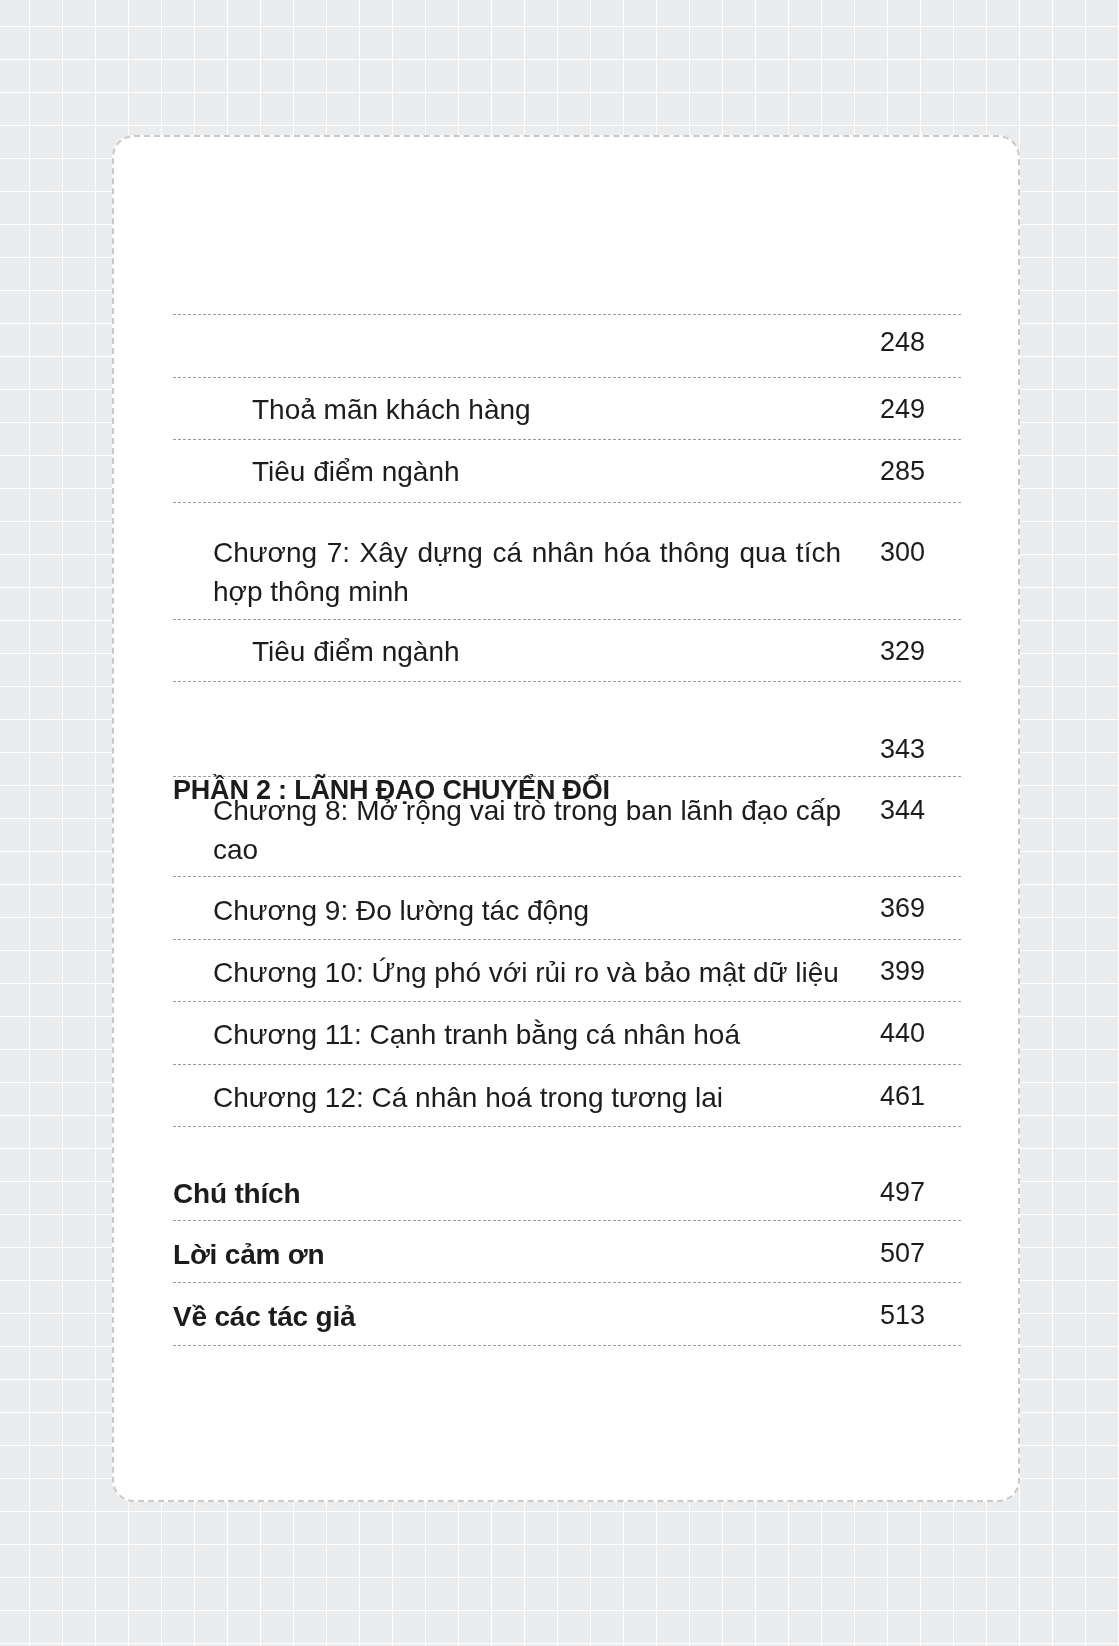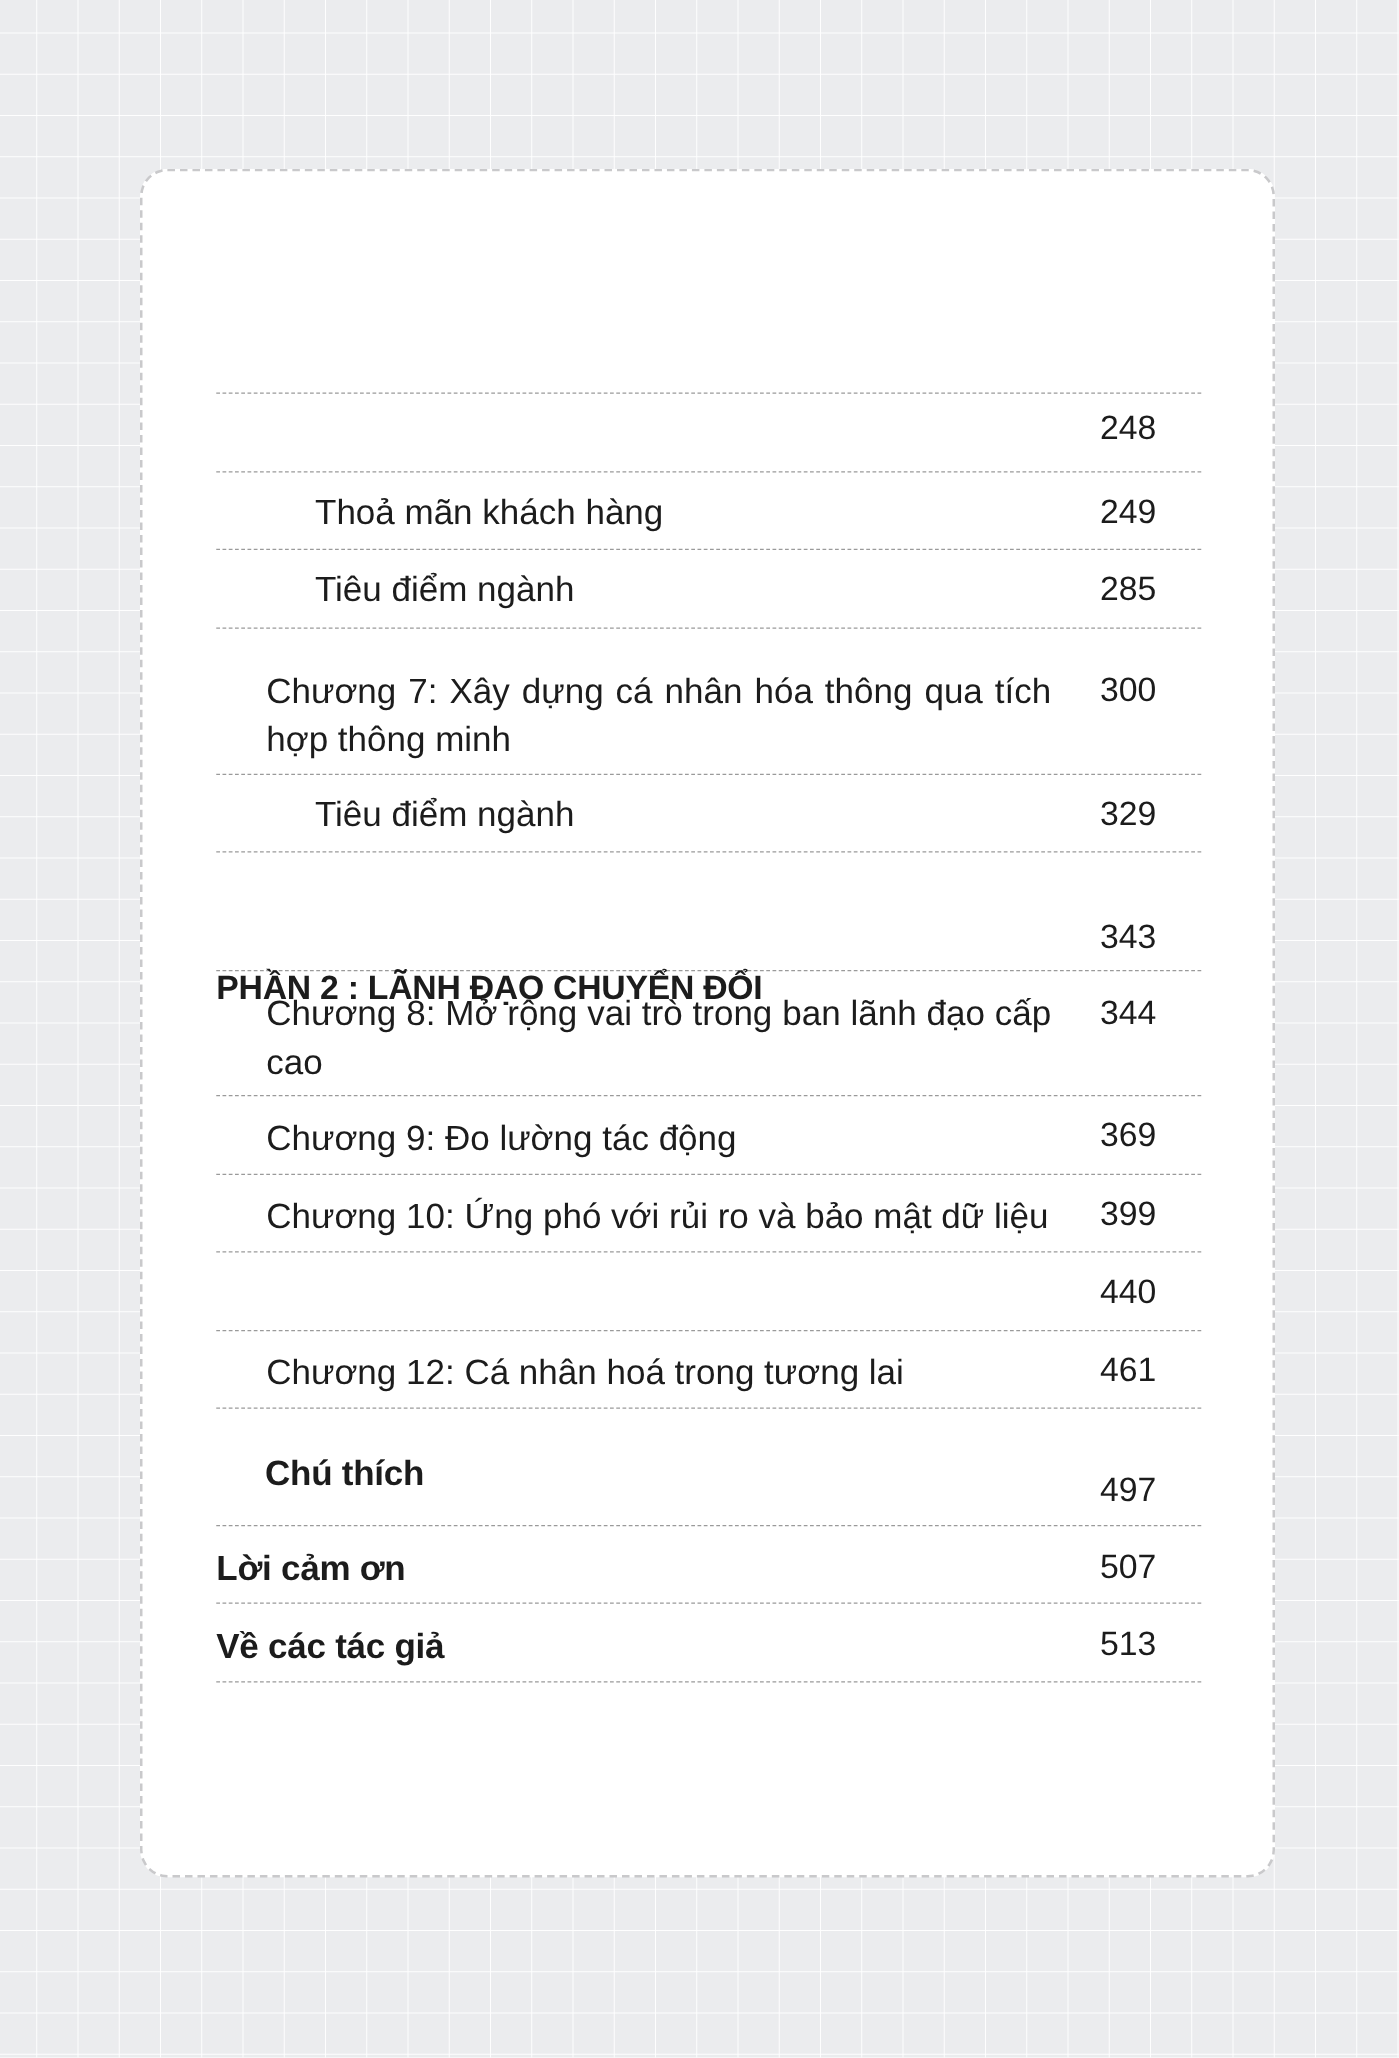--- a/index.html
+++ b/index.html
@@ -78,28 +78,29 @@
   </div>
   <div class="row lvl1" style="height:63px;">
     <span class="title" style="top:14px;">Chương 9: Đo lường tác động</span>
     <span class="page" style="top:12px;">369</span>
   </div>
   <div class="row lvl1" style="height:62px;">
     <span class="title" style="top:13px;">Chương 10: Ứng phó với rủi ro và bảo mật dữ liệu</span>
     <span class="page" style="top:12px;">399</span>
   </div>
   <div class="row lvl1" style="height:63px;">
+    <span class="title" style="top:13px;">Chương 11: Cạnh tranh bằng cá nhân hoá</span>
     <span class="page" style="top:12px;margin-left:37px;">440</span>
   </div>
   <div class="row lvl1" style="height:62px;">
     <span class="title" style="top:13px;">Chương 12: Cá nhân hoá trong tương lai</span>
     <span class="page" style="top:12px;">461</span>
   </div>
   <div class="row lvl0" style="height:94px;">
-    <span class="title" style="top:32px;margin-left:39px;">Chú thích</span>
+    <span class="title" style="top:47px;">Chú thích</span>
     <span class="page" style="top:46px;">497</span>
   </div>
   <div class="row lvl0" style="height:62px;">
     <span class="title" style="top:14px;">Lời cảm ơn</span>
     <span class="page" style="top:13px;">507</span>
   </div>
   <div class="row lvl0" style="height:63px;">
     <span class="title" style="top:14px;">Về các tác giả</span>
     <span class="page" style="top:13px;">513</span>
   </div>

